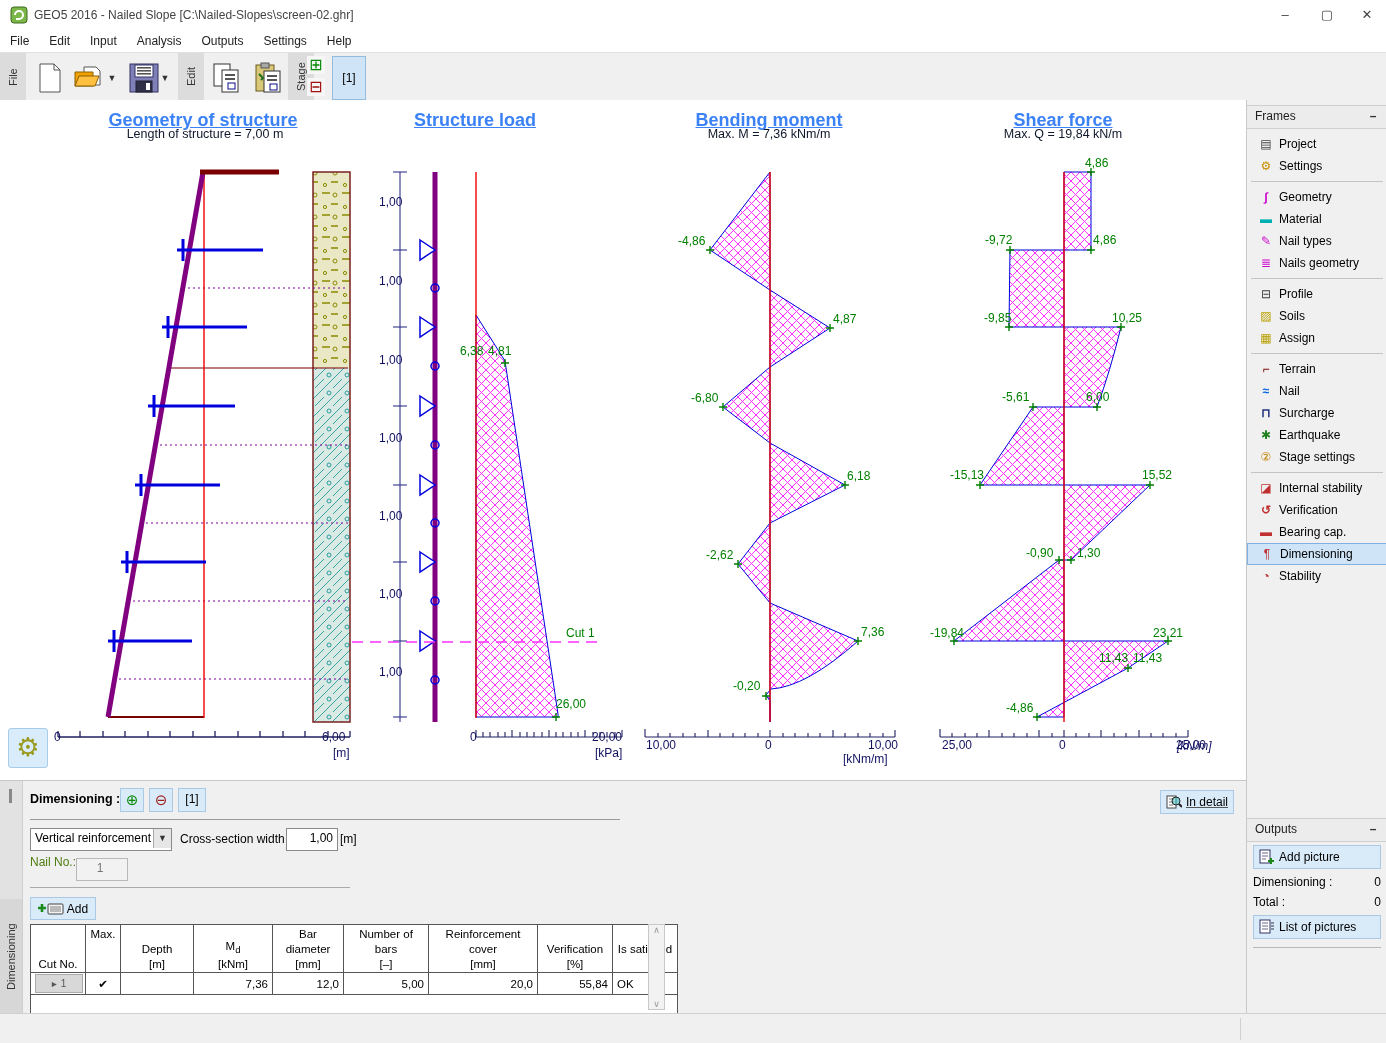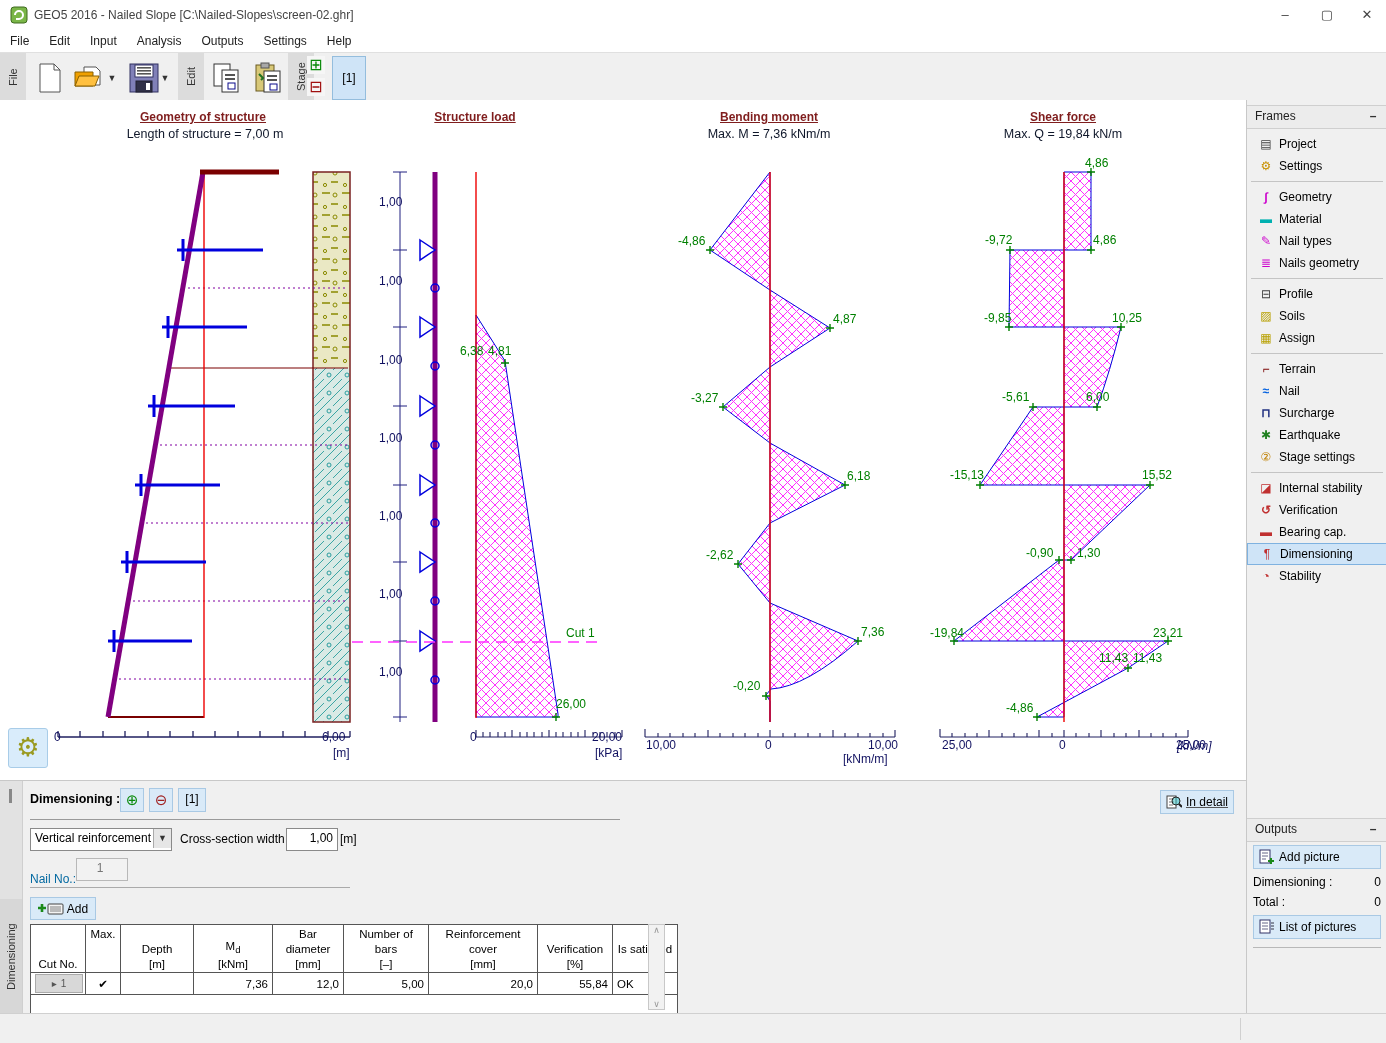--- a/index.html
+++ b/index.html
@@ -19,21 +19,21 @@
         display:flex;align-items:center;justify-content:center;writing-mode:vertical-rl;transform:rotate(180deg);}
   .tbtn{position:absolute;top:4px;height:40px;background:transparent;border:1px solid transparent;display:flex;align-items:center;justify-content:center;}
   .dd{color:#333;font-size:9px;margin-left:2px;}
   .stagebtn{position:absolute;top:3px;width:32px;height:42px;background:#cfe4f7;border:1px solid #94bddd;
             display:flex;align-items:center;justify-content:center;font-size:12px;}
   .pmbox{position:absolute;width:18px;height:18px;font-size:16px;line-height:17px;text-align:center;background:#f6f6f6;}
   
   .canvas{position:absolute;left:0;top:100px;width:1246px;height:680px;background:#ffffff;}
   .cl{position:absolute;color:#008000;font-size:12px;white-space:nowrap;}
   .al{position:absolute;color:#101060;font-size:12px;white-space:nowrap;}
-  .ctitle{position:absolute;color:#7f1d1d;font-weight:bold;font-size:12px;text-decoration:underline;transform:translateX(-50%);white-space:nowrap;}
+  .ctitle{position:absolute;color:#3b82f6;font-weight:bold;font-size:18px;text-decoration:underline;transform:translateX(-50%);white-space:nowrap;}
   .csub{position:absolute;color:#0f172a;font-size:12.5px;transform:translateX(-50%);white-space:nowrap;}
   .gearbtn{position:absolute;left:8px;top:628px;width:38px;height:38px;background:#d9ecfb;border:1px solid #a8cce8;
            border-radius:3px;font-size:26px;line-height:36px;text-align:center;color:#9a9a20;}
   
   .rpanel{position:absolute;left:1246px;top:100px;width:140px;height:913px;background:#f0f0f0;border-left:1px solid #c8c8c8;}
   .phead{position:relative;height:22px;background:#ececec;border:1px solid #cfcfcf;border-left:none;
          font-size:12px;color:#222;line-height:21px;padding-left:8px;}
   .pmin{position:absolute;right:6px;top:0;width:14px;height:20px;text-align:center;font-weight:bold;color:#333;}
   .fitem{position:relative;height:22px;display:flex;align-items:center;padding-left:10px;}
   .fitem .ic{width:18px;text-align:center;margin-right:4px;font-size:12px;}
@@ -266,21 +266,21 @@
     <span class="cl" style="left:488px;top:244px;">4,81</span>
     <span class="cl" style="left:556px;top:597px;">26,00</span>
     <span class="cl" style="left:566px;top:526px;">Cut 1</span>
     <span class="al" style="left:470px;top:630px;">0</span>
     <span class="al" style="left:592px;top:630px;">20,00</span>
     <span class="al" style="left:595px;top:646px;">[kPa]</span>
 
     
     <span class="cl" style="left:678px;top:134px;">-4,86</span>
     <span class="cl" style="left:833px;top:212px;">4,87</span>
-    <span class="cl" style="left:691px;top:291px;">-3,27</span>
+    <span class="cl" style="left:691px;top:291px;">-6,80</span>
     <span class="cl" style="left:847px;top:369px;">6,18</span>
     <span class="cl" style="left:706px;top:448px;">-2,62</span>
     <span class="cl" style="left:861px;top:525px;">7,36</span>
     <span class="cl" style="left:733px;top:579px;">-0,20</span>
     <span class="al" style="left:646px;top:638px;">10,00</span>
     <span class="al" style="left:765px;top:638px;">0</span>
     <span class="al" style="left:868px;top:638px;">10,00</span>
     <span class="al" style="left:843px;top:652px;">[kNm/m]</span>
 
     
@@ -454,21 +454,21 @@
     <div class="hr1" style="top:38px;width:590px;"></div>
 
     <div class="combo">
       <span>Vertical reinforcement</span>
       <span class="arr">▼</span>
     </div>
     <span class="lbl" style="left:180px;top:51px;">Cross-section width :</span>
     <div class="tbox" style="left:286px;top:47px;width:46px;">1,00</div>
     <span class="lbl" style="left:340px;top:51px;">[m]</span>
 
-    <span class="lbl" style="left:30px;top:91px;color:#0369a1;">Nail No.:</span>
+    <span class="lbl" style="left:30px;top:74px;color:#4d7c0f;">Nail No.:</span>
     <div class="tbox dis" style="left:76px;top:77px;width:46px;">1</div>
     <div class="hr1" style="top:106px;width:320px;background:#aaa;"></div>
 
     <div class="addbtn">
       <svg width="26" height="15" viewBox="0 0 26 15">
         <path d="M4 3v8M0 7h8" stroke="#1a8a1a" stroke-width="2.6"></path>
         <rect x="10" y="3" width="15" height="10" rx="1" fill="#f4f4f4" stroke="#444"></rect>
         <path d="M12 6h11M12 8h11M12 10h11" stroke="#666" stroke-width="0.8"></path>
       </svg>
         <span>Add</span>

